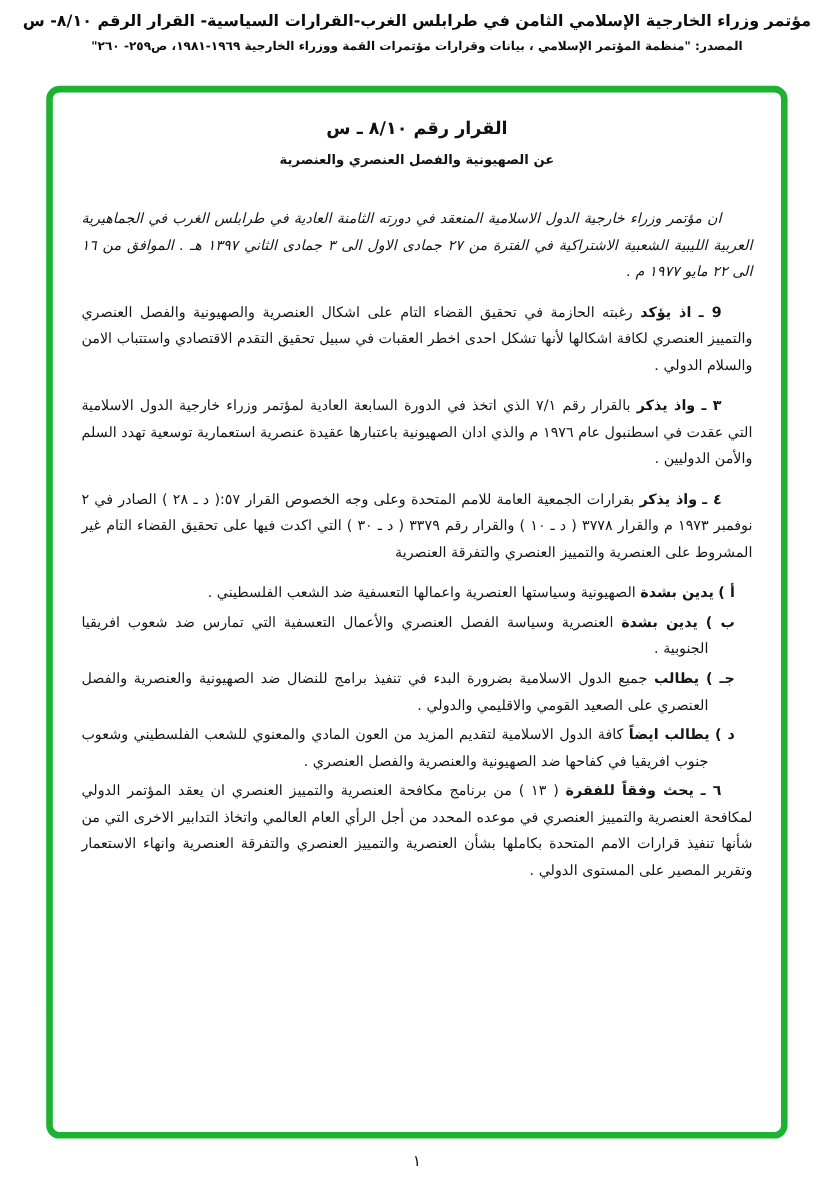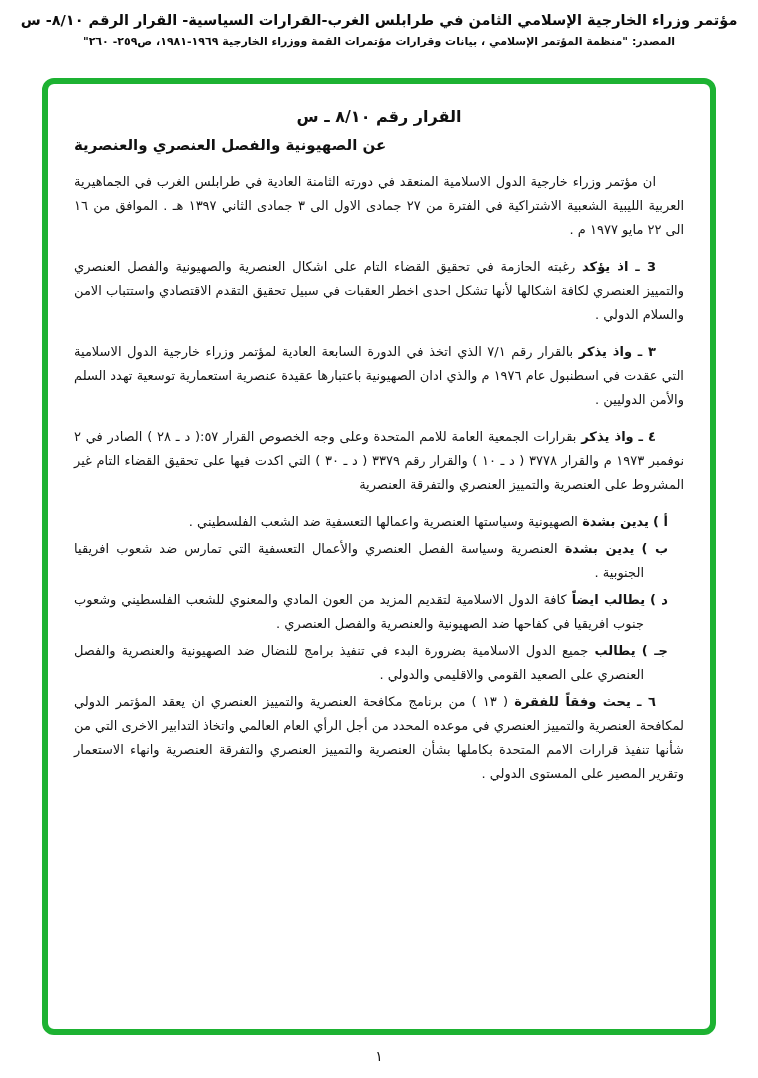--- a/index.html
+++ b/index.html
@@ -58,36 +58,37 @@
     direction: rtl;
   }
   .doc-title {
     text-align: center;
     font-weight: bold;
     font-size: 16px;
     line-height: 26px;
     margin: 4px 0 2px 0;
   }
   .doc-subtitle {
-    text-align: left;
+    text-align: center;
     font-weight: bold;
-    font-size: 15px;
+    font-size: 12px;
     line-height: 26px;
-    margin: 2px 0 12px 0;
+    margin: 2px 0 30px 0;
   }
   .para, .clause {
     font-size: 13px;
     line-height: 24px;
     text-align: justify;
     direction: rtl;
     color: #151515;
   }
   .para {
     text-indent: 28px;
     margin: 0 0 13px 0;
+    font-style: italic;
   }
   .clause.num {
     text-indent: 28px;
     margin: 0 0 13px 0;
   }
   .clause.let {
     padding-right: 24px;
     text-indent: -24px;
     margin: 0 16px 3px 0;
   }
@@ -120,21 +121,21 @@
 
   <div class="frame">
     <div class="frame-inner">
 
       <div class="doc-title">القرار رقم ٨/١٠ ـ س</div>
       <div class="doc-subtitle">عن الصهيونية والفصل العنصري والعنصرية</div>
 
       <p class="para">ان مؤتمر وزراء خارجية الدول الاسلامية المنعقد في دورته الثامنة العادية في طرابلس الغرب في الجماهيرية العربية الليبية الشعبية الاشتراكية في الفترة من ٢٧ جمادى الاول الى ٣ جمادى الثاني ١٣٩٧ هـ . الموافق من ١٦ الى ٢٢ مايو ١٩٧٧ م .</p>
 
       <div class="clause num">
-        <span class="marker">3 ـ</span>
+        <span class="marker">9 ـ</span>
         <span class="lead">اذ يؤكد</span>
         <span class="body-text">رغبته الحازمة في تحقيق القضاء التام على اشكال العنصرية والصهيونية والفصل العنصري والتمييز العنصري لكافة اشكالها لأنها تشكل احدى اخطر العقبات في سبيل تحقيق التقدم الاقتصادي واستتباب الامن والسلام الدولي .</span>
       </div>
 
 
       <div class="clause num">
         <span class="marker">٣ ـ</span>
         <span class="lead">واذ يذكر</span>
         <span class="body-text">بالقرار رقم ٧/١ الذي اتخذ في الدورة السابعة العادية لمؤتمر وزراء خارجية الدول الاسلامية التي عقدت في اسطنبول عام ١٩٧٦ م والذي ادان الصهيونية باعتبارها عقيدة عنصرية استعمارية توسعية تهدد السلم والأمن الدوليين .</span>
       </div>
@@ -152,29 +153,29 @@
         <span class="body-text">الصهيونية وسياستها العنصرية واعمالها التعسفية ضد الشعب الفلسطيني .</span>
       </div>
 
       <div class="clause let">
         <span class="marker">ب )</span>
         <span class="lead">يدين بشدة</span>
         <span class="body-text">العنصرية وسياسة الفصل العنصري والأعمال التعسفية التي تمارس ضد شعوب افريقيا الجنوبية .</span>
       </div>
 
       <div class="clause let">
+        <span class="marker">جـ )</span>
+        <span class="lead">يطالب</span>
+        <span class="body-text">جميع الدول الاسلامية بضرورة البدء في تنفيذ برامج للنضال ضد الصهيونية والعنصرية والفصل العنصري على الصعيد القومي والاقليمي والدولي .</span>
+      </div>
+
+      <div class="clause let">
         <span class="marker">د )</span>
         <span class="lead">يطالب ايضاً</span>
         <span class="body-text">كافة الدول الاسلامية لتقديم المزيد من العون المادي والمعنوي للشعب الفلسطيني وشعوب جنوب افريقيا في كفاحها ضد الصهيونية والعنصرية والفصل العنصري .</span>
-      </div>
-
-      <div class="clause let">
-        <span class="marker">جـ )</span>
-        <span class="lead">يطالب</span>
-        <span class="body-text">جميع الدول الاسلامية بضرورة البدء في تنفيذ برامج للنضال ضد الصهيونية والعنصرية والفصل العنصري على الصعيد القومي والاقليمي والدولي .</span>
       </div>
 
 
       <div class="clause num">
         <span class="marker">٦ ـ</span>
         <span class="lead">يحث وفقاً للفقرة</span>
         <span class="body-text">( ١٣ ) من برنامج مكافحة العنصرية والتمييز العنصري ان يعقد المؤتمر الدولي لمكافحة العنصرية والتمييز العنصري في موعده المحدد من أجل الرأي العام العالمي واتخاذ التدابير الاخرى التي من شأنها تنفيذ قرارات الامم المتحدة بكاملها بشأن العنصرية والتمييز العنصري والتفرقة العنصرية وانهاء الاستعمار وتقرير المصير على المستوى الدولي .</span>
       </div>
 
     </div>

